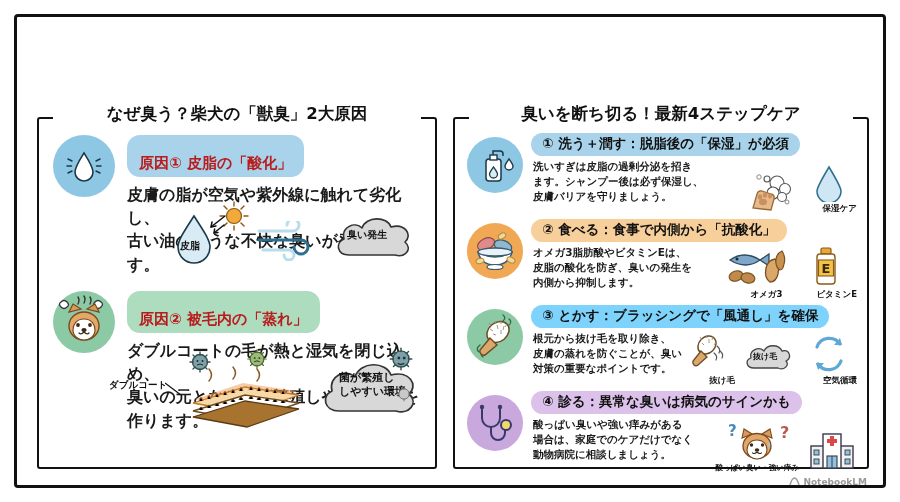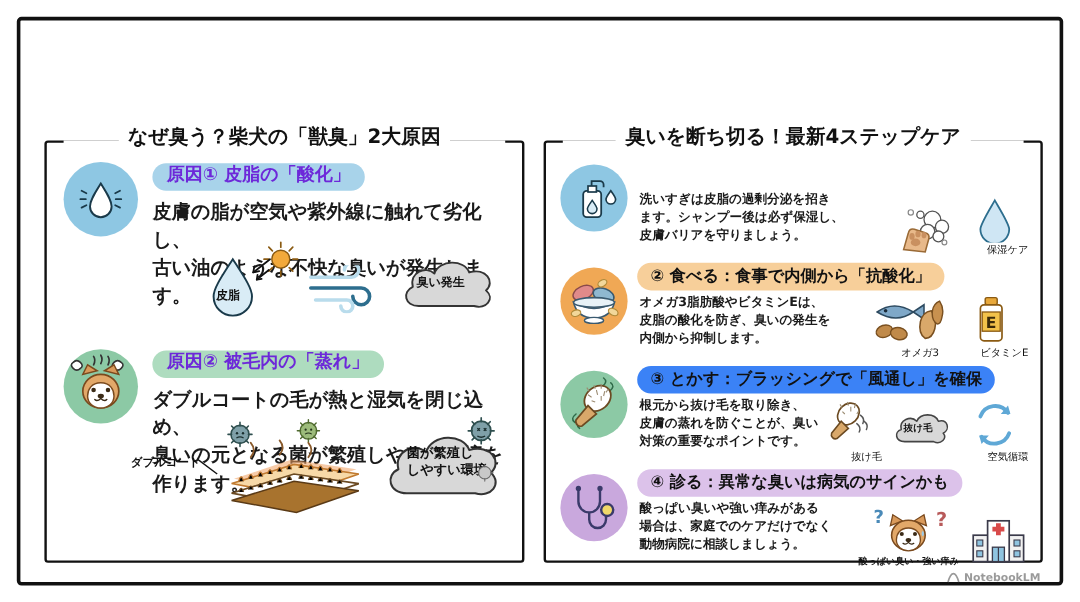--- a/index.html
+++ b/index.html
@@ -59,22 +59,22 @@
   .cause{position:absolute;left:14px;right:10px;}
   .cause1{top:16px;}
   .cause2{top:172px;}
   .circ{
     position:absolute;left:0;top:0;width:62px;height:62px;border-radius:50%;
     display:flex;align-items:center;justify-content:center;
   }
   .cause-body{position:absolute;left:74px;top:0;right:0;}
   .pill{
     display:inline-block;border-radius:13px;
-    padding:0 12px 4px 12px;
-    font-size:15px;font-weight:700;color:#6d28d9;
+    padding:19px 12px 4px 12px;
+    font-size:15px;font-weight:700;color:#b91c1c;
     white-space:nowrap;
   }
   .cause-text{
     margin-top:6px;font-size:16px;font-weight:700;line-height:1.45;color:#1a1a1a;
     white-space:pre-line;
   }
   
   .diag1{position:absolute;left:130px;top:86px;width:250px;height:62px;}
   .diag2{position:absolute;left:70px;top:232px;width:320px;height:86px;}
   .dlabel{font-size:9.5px;font-weight:700;color:#111;}
@@ -93,21 +93,21 @@
     display:inline-block;border-radius:12px;padding:2px 11px 3px 11px;
     font-size:13.5px;font-weight:700;color:#111;white-space:nowrap;
   }
   .s-text{
     position:absolute;left:66px;top:26px;width:172px;
     font-size:10.5px;font-weight:700;line-height:1.42;color:#1a1a1a;
     white-space:pre-line;
   }
   .s-icons{position:absolute;right:2px;top:24px;height:58px;display:flex;align-items:flex-end;gap:8px;}
   .ic{display:flex;flex-direction:column;align-items:center;gap:1px;}
-  .ic-cap{font-size:8.5px;font-weight:400;color:#111;white-space:nowrap;margin-left:22px;}
+  .ic-cap{font-size:8.5px;font-weight:700;color:#111;white-space:nowrap;margin-left:22px;}
   .ic-cap-sm{font-size:7.5px;font-weight:700;color:#111;white-space:nowrap;text-align:center;}
   .footer{
     position:absolute;right:16px;bottom:-2px;
     font-size:9px;color:#9a9a9a;font-weight:700;
     display:flex;align-items:center;gap:3px;
   }
   svg{display:block;}
 </style>
 </head>
 <body>
@@ -355,20 +355,23 @@
       <div class="step s1">
         <div class="s-circ" style="background:#8ec7e3">
           <svg width="44" height="44" viewBox="0 0 44 44">
             <rect x="13" y="16" width="15" height="22" rx="3" fill="#fff" stroke="#1a3a4a" stroke-width="1.5"></rect>
             <rect x="17" y="12" width="7" height="5" fill="#fff" stroke="#1a3a4a" stroke-width="1.4"></rect>
             <path d="M20 12 v-4 h7 a3 3 0 0 1 3 3 v2" fill="none" stroke="#1a3a4a" stroke-width="1.5"></path>
             <path d="M20.5 24 c-2.5 3.5 -4 5.5 -4 7 a4 4 0 0 0 8 0 c0-1.5-1.5-3.5-4-7z" fill="#d9ecf6" stroke="#1a3a4a" stroke-width="1.3"></path>
             <path d="M36 16 c-2.5 3.5 -4 5.5 -4 7 a4 4 0 0 0 8 0 c0-1.5-1.5-3.5-4-7z" fill="#fff" stroke="#1a3a4a" stroke-width="1.4"></path>
           </svg>
         </div>
+        <div class="s-main">
+          <div class="s-pill" style="background:#a8d3ea">① 洗う＋潤す：脱脂後の「保湿」が必須</div>
+        </div>
         <div class="s-text">洗いすぎは皮脂の過剰分泌を招き
 ます。シャンプー後は必ず保湿し、
 皮膚バリアを守りましょう。</div>
         <div class="s-icons">
           <div class="ic">
             <svg width="50" height="44" viewBox="0 0 50 44">
               <g fill="#fff" stroke="#555" stroke-width="1.1">
                 <circle cx="34" cy="13" r="7"></circle>
                   <circle cx="42" cy="19" r="5.5"></circle>
                   <circle cx="30" cy="23" r="6"></circle>
@@ -463,21 +466,21 @@
                 <line x1="21" y1="17" x2="18" y2="15"></line>
                 <line x1="26" y1="15" x2="25" y2="11"></line>
               <line x1="31" y1="16" x2="32" y2="12"></line>
                 <line x1="24" y1="21" x2="21" y2="20"></line>
                 <line x1="29" y1="20" x2="29" y2="16"></line>
             </g>
             <path d="M18 24 L8 36 a4 4 0 0 0 5 5 L25 31z" fill="#d9a86a" stroke="#6b4a22" stroke-width="1.4"></path>
           </svg>
         </div>
         <div class="s-main">
-          <div class="s-pill" style="background:#3b82f6">③ とかす：ブラッシングで「風通し」を確保</div>
+          <div class="s-pill" style="background:#7dd3fc">③ とかす：ブラッシングで「風通し」を確保</div>
         </div>
         <div class="s-text">根元から抜け毛を取り除き、
 皮膚の蒸れを防ぐことが、臭い
 対策の重要なポイントです。</div>
         <div class="s-icons">
           <div class="ic">
             <svg width="44" height="42" viewBox="0 0 44 42">
               <ellipse cx="18" cy="13" rx="10" ry="8" transform="rotate(-45 18 13)" fill="#fff" stroke="#6b4a22" stroke-width="1.4"></ellipse>
               <g stroke="#9a8a70" stroke-width="0.9">
                 <line x1="13" y1="8" x2="11" y2="5"></line>

